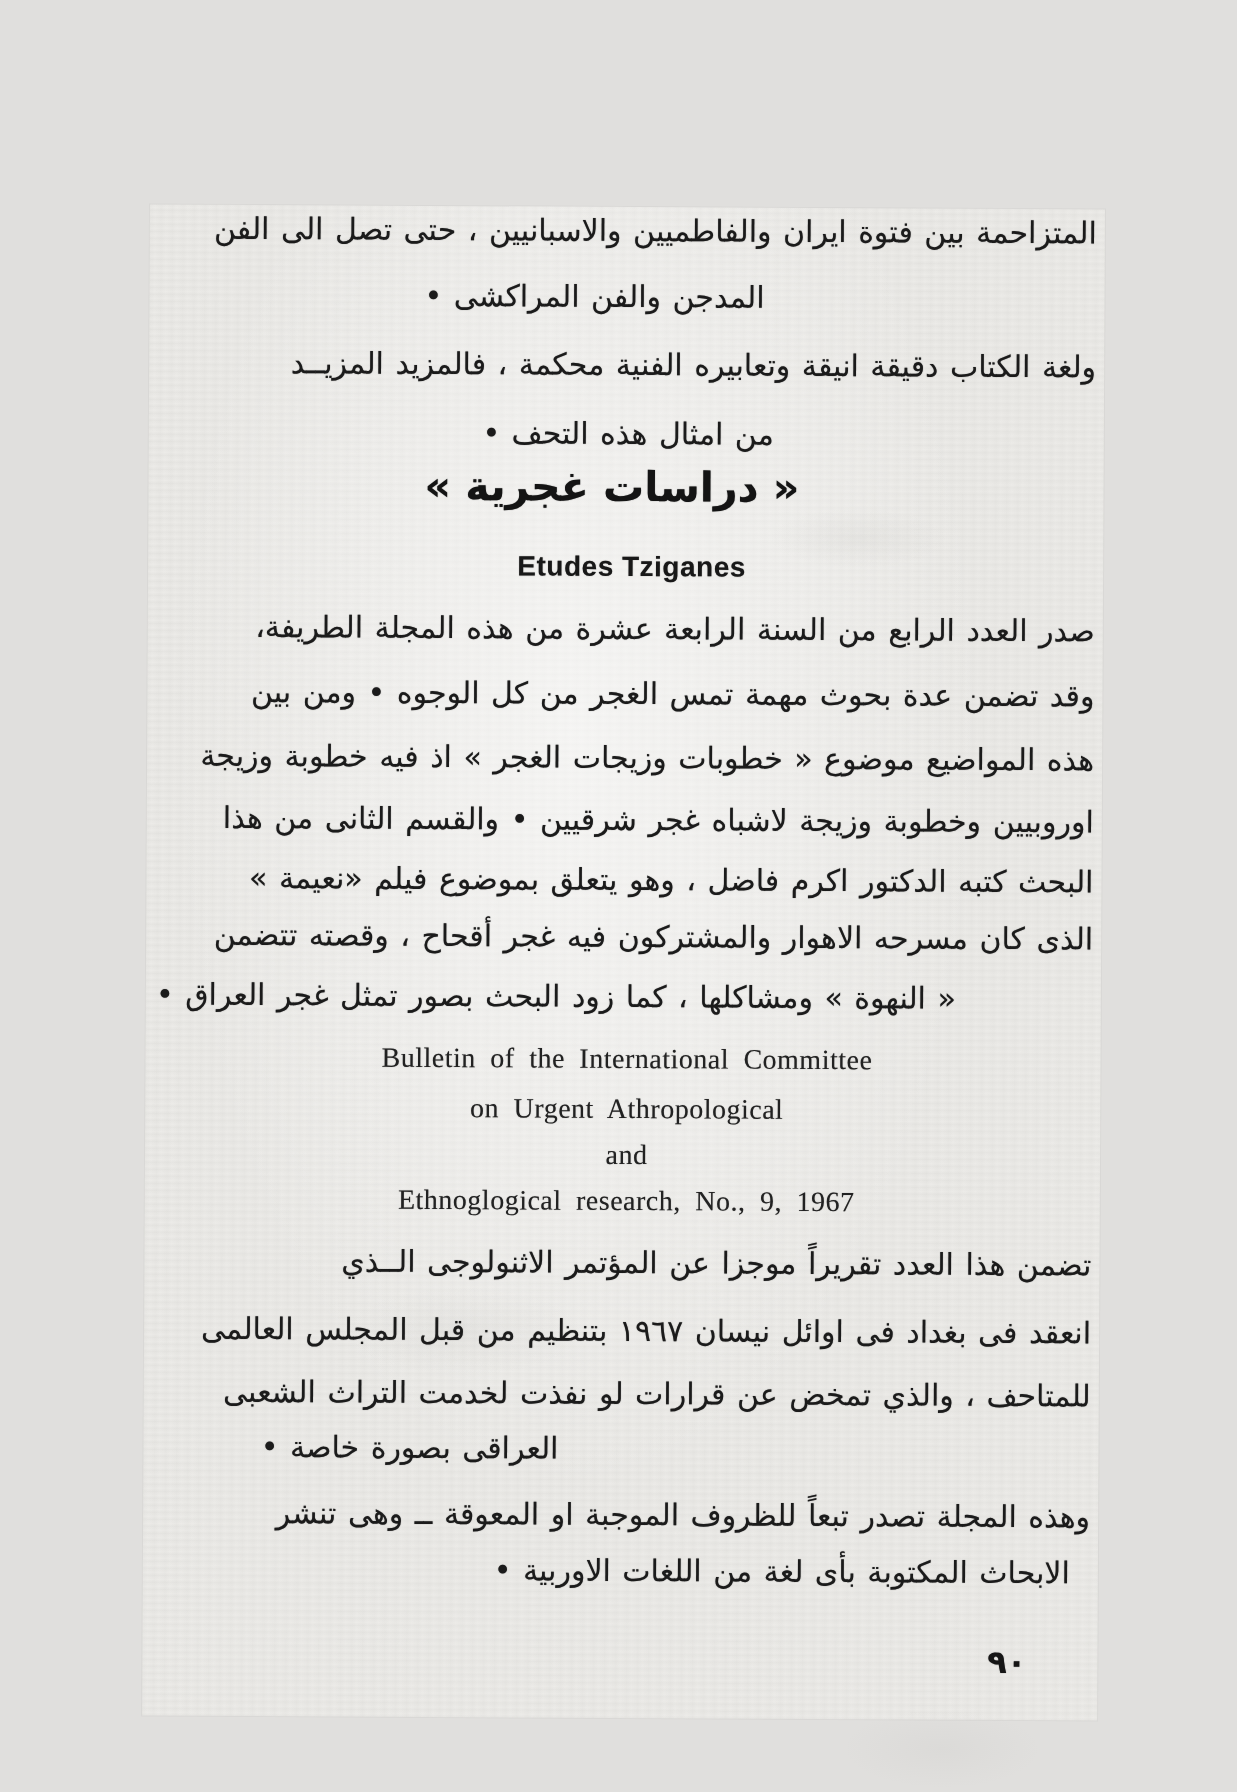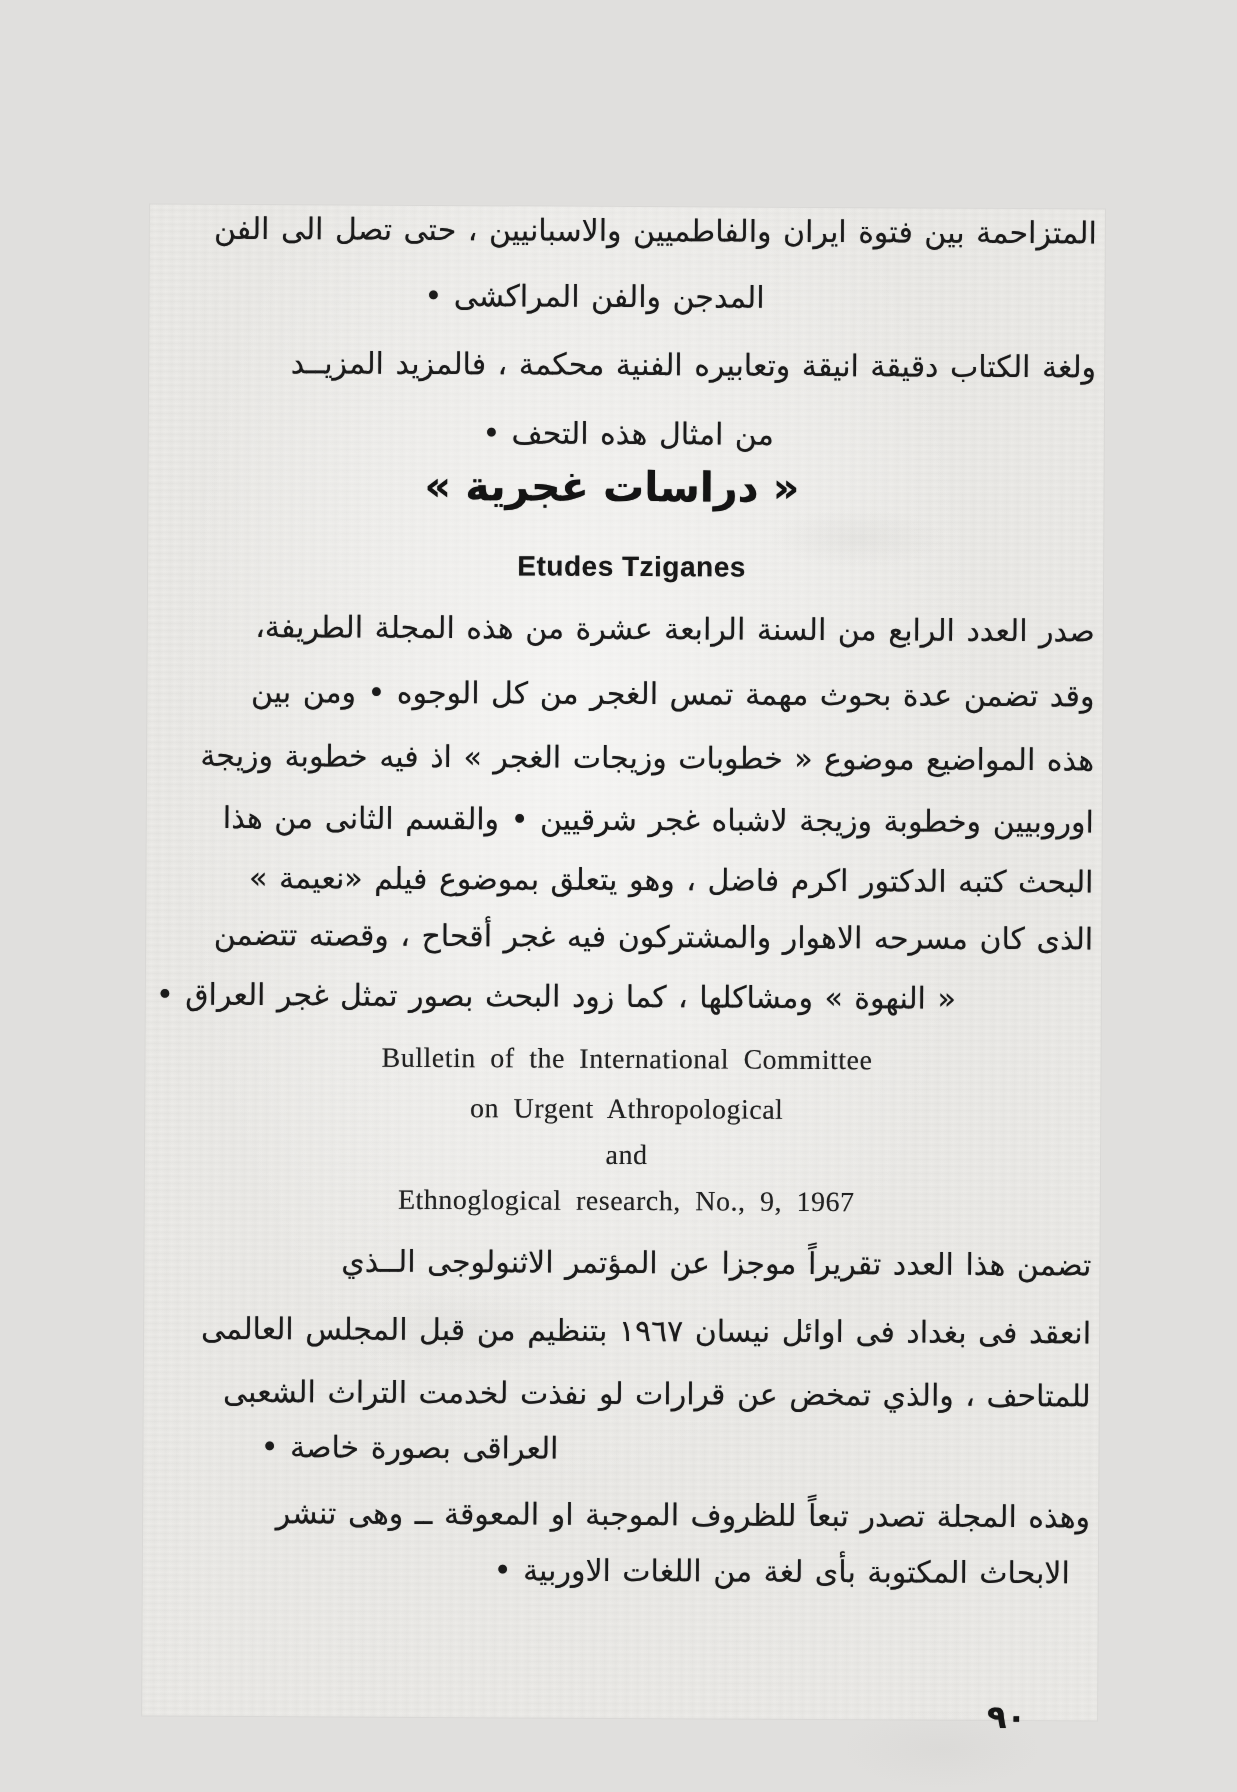--- a/index.html
+++ b/index.html
@@ -143,15 +143,15 @@
   <div class="en-line" style="top:978px">Ethnoglogical research, No., 9, 1967</div>
 
   <div class="line" style="top:1032px">تضمن هذا العدد تقريراً موجزا عن المؤتمر الاثنولوجى الــذي</div>
   <div class="line" style="top:1100px">انعقد فى بغداد فى اوائل نيسان ١٩٦٧ بتنظيم من قبل المجلس العالمى</div>
   <div class="line" style="top:1163px">للمتاحف ، والذي تمخض عن قرارات لو نفذت لخدمت التراث الشعبى</div>
   <div class="line short" style="top:1218px; left:35px; width:380px">العراقى بصورة خاصة •</div>
 
   <div class="line" style="top:1284px">وهذه المجلة تصدر تبعاً للظروف الموجبة او المعوقة ــ وهى تنشر</div>
   <div class="line" style="top:1340px; right:28px">الابحاث المكتوبة بأى لغة من اللغات الاوربية •</div>
 
-  <div class="page-number" style="top:1489px; left:845px">٩٠</div>
+  <div class="page-number" style="top:1434px; left:845px">٩٠</div>
 
 </div>
 
 </body></html>

